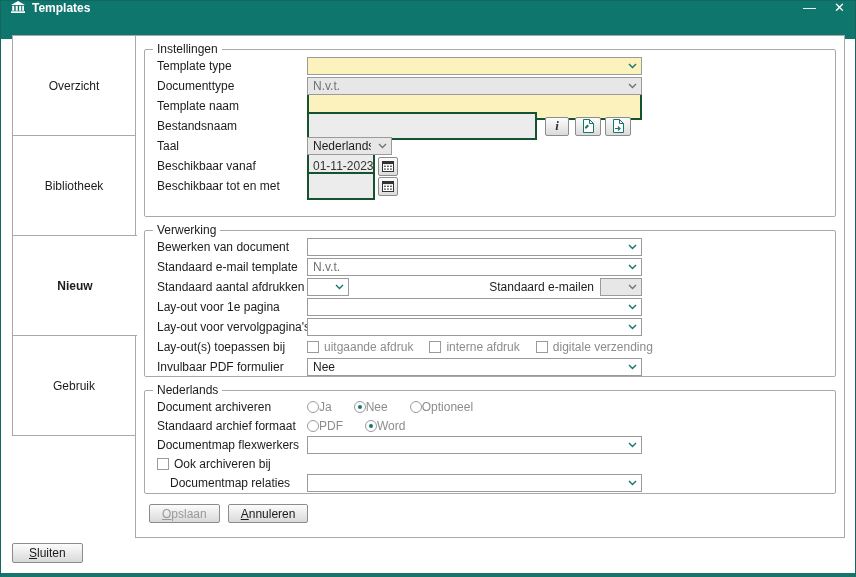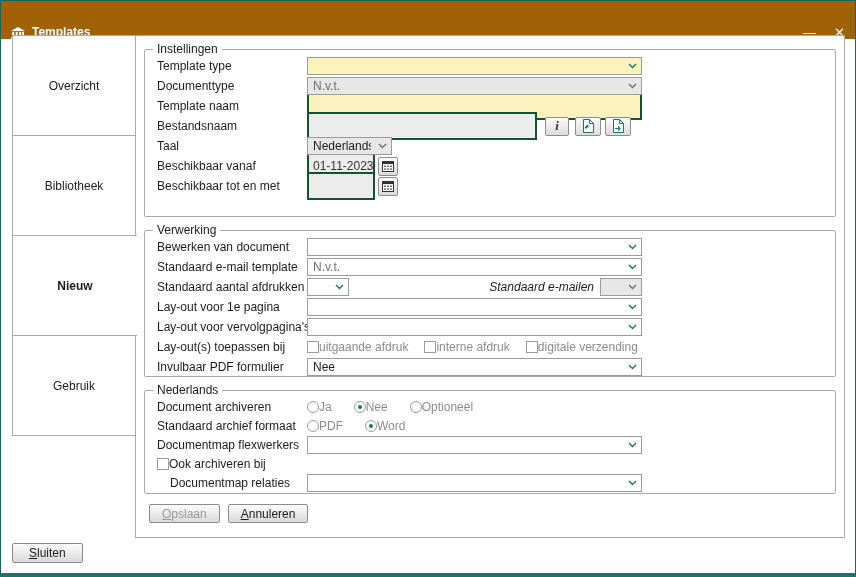--- a/index.html
+++ b/index.html
@@ -2,22 +2,22 @@
 <html><head>
 <meta charset="utf-8">
 <style>
   * { margin:0; padding:0; box-sizing:border-box; }
   body { font-family:"Liberation Sans", sans-serif; font-size:12px; color:#1c1c1c; background:#fff; }
 
   .window { position:relative; width:856px; height:577px; background:#fff;
             border:1px solid #12675E; border-bottom:4px solid #17756C; overflow:hidden; }
 
   
-  .titlebar { position:absolute; top:0; left:0; right:0; height:38px; background:#a16207;
-              display:flex; align-items:flex-end; padding:0 10px; color:#fff; }
+  .titlebar { position:absolute; top:0; left:0; right:0; height:38px; background:#0f766e;
+              display:flex; align-items:flex-start; padding:0 10px; color:#fff; }
   .titlebar .title { font-weight:bold; margin-left:7px; font-size:12px; }
   .win-controls { margin-left:auto; display:flex; gap:18px; align-items:center; }
   .win-btn { color:#fff; font-size:13px; line-height:1; cursor:pointer; }
 
   
   .tab { position:absolute; left:11px; width:124px; height:101px; background:#fff;
          border:1px solid #A9A9A9; display:flex; align-items:center; justify-content:center;
          cursor:pointer; z-index:2; }
   .tab.active { width:125px; border-right:none; font-weight:bold; z-index:6; }
   #tab1 { top:34px; } #tab2 { top:134px;align-items:center; } #tab3 { top:234px; } #tab4 { top:334px; }
@@ -61,21 +61,21 @@
   
   .icon-btn { height:19px; border:1px solid #8C8C8C; border-radius:2px; flex:none;
               background:linear-gradient(#FCFCFC,#DBDBDB); display:flex; align-items:center;
               justify-content:center; cursor:pointer; }
   .icon-btn.w24 { width:24px; } .icon-btn.w26 { width:26px; } .icon-btn.w20 { width:20px; }
   .i-glyph { font-family:"Liberation Serif", serif; font-style:italic; font-weight:bold;
              color:#333; font-size:13px; }
 
   
   .cb { width:12px; height:12px; border:1px solid #9B9B9B; background:#fff; flex:none; }
-  .cb-group { display:flex; align-items:center; margin-right:16px;
+  .cb-group { display:flex; align-items:center; gap:5px; margin-right:16px;
               color:#8C8C8C; cursor:default; }
   .radio { width:12px; height:12px; border:1px solid #9B9B9B; border-radius:50%;
            background:#fff; position:relative; flex:none; }
   .radio.checked::after { content:""; position:absolute; inset:3px; border-radius:50%;
                           background:#17756C; }
   .radio-group { display:flex; align-items:center; margin-right:22px; color:#8C8C8C; }
   .dark-label { color:#1c1c1c; }
 
   
   .actions { position:absolute; left:13px; top:468px; display:flex; gap:8px; }
@@ -277,21 +277,21 @@
       <div class="row split">
         <span class="lbl">Standaard aantal afdrukken</span>
         <div class="dd w42">
           <span class="val"></span>
           <span class="chev">
             <svg width="9" height="6" viewBox="0 0 9 6">
                 <path d="M1 1l3.5 3.5L8 1" fill="none" stroke="currentColor" stroke-width="1.4"></path>
               </svg>
           </span>
         </div>
-        <span style="margin-left:auto; display:flex; align-items:center; gap:6px;font-style:italic;">
+        <span style="margin-left:auto; display:flex; align-items:center; gap:6px;">
           <span>Standaard e-mailen</span>
           <div class="dd w42 gray">
             <span class="val"></span>
             <span class="chev">
               <svg width="9" height="6" viewBox="0 0 9 6">
                   <path d="M1 1l3.5 3.5L8 1" fill="none" stroke="currentColor" stroke-width="1.4"></path>
                 </svg>
             </span>
           </div>
         </span>

